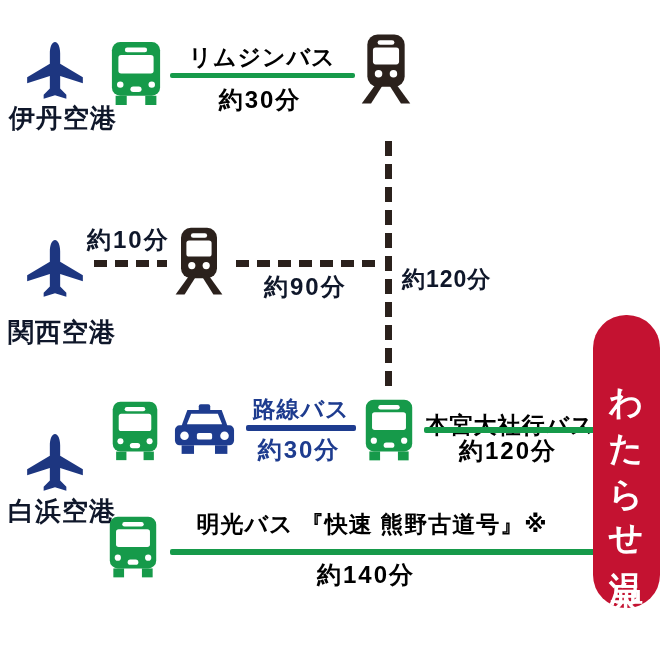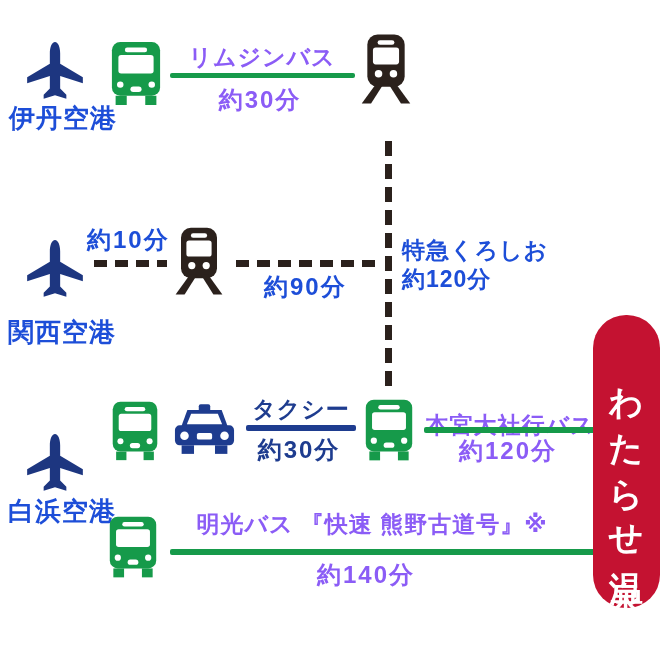--- a/index.html
+++ b/index.html
@@ -3,22 +3,22 @@
 <meta charset="utf-8">
 <style>
   html,body{margin:0;padding:0;background:#ffffff;}
   .canvas{
     position:relative;width:660px;height:650px;overflow:hidden;background:#ffffff;
     font-family:"Liberation Sans","DejaVu Sans",sans-serif;
   }
   .abs{position:absolute;}
   .txt{font-weight:bold;white-space:nowrap;line-height:1.1;}
   .cx{transform:translateX(-50%);}
-  .teal{color:#1d4ed8;}
-  .green{color:#8b5cf6;text-align:center;}
+  .teal{color:#0f172a;}
+  .green{color:#000000;text-align:center;}
   .blue{color:#1e3c8f;}
   .airport-label{font-size:26px;letter-spacing:1px;}
   .route-label{font-size:23px;letter-spacing:1px;}
   .route-time{font-size:24px;letter-spacing:2px;}
   .solid-line{height:5px;border-radius:2px;}
   .line-green{background:#169a4a;}
   .line-blue{background:#1e3c8f;}
   .dash-h{
     height:7px;
     background:repeating-linear-gradient(to right,#2b211c 0 13px,transparent 13px 21px);
@@ -72,21 +72,20 @@
       <rect x="21" y="6" width="18" height="5" rx="2.5" fill="#ffffff"></rect>
       <rect x="16" y="14" width="28" height="18" rx="3" fill="#ffffff"></rect>
       <circle cx="22" cy="42" r="4" fill="#ffffff"></circle>
       <circle cx="38" cy="42" r="4" fill="#ffffff"></circle>
       <path d="M20 52 L28 52 L14 74 L4 74 Z"></path>
       <path d="M40 52 L32 52 L46 74 L56 74 Z"></path>
     </svg>
   </div>
 
   <div class="abs dash-v" style="left:385px;top:141px;height:251px;"></div>
-  <div class="abs txt teal route-label" style="left:402px;top:238px;">特急くろしお</div>
   <div class="abs txt teal route-label" style="left:402px;top:267px;">約120分</div>
 
   <div class="abs" style="left:24px;top:238px;">
     <svg width="62" height="66" viewBox="0 0 60 64" fill="#1d3680">
       <path d="M30 2 C33 2 35 7 35 13 L35 23 L57 36 L57 42 L35 35 L35 47 L41 53 L41 57 L30 53.5 L19 57 L19 53 L25 47 L25 35 L3 42 L3 36 L25 23 L25 13 C25 7 27 2 30 2 Z"></path>
     </svg>
   </div>
   <div class="abs txt teal airport-label" style="left:8px;top:318px;">関西空港</div>
 
   <div class="abs txt teal route-time" style="left:87px;top:227px;">約10分</div>
@@ -134,21 +133,21 @@
       <path d="M18 10 L46 10 L50.5 21 L13.5 21 Z" fill="#ffffff"></path>
       <rect x="1" y="22" width="62" height="21" rx="5"></rect>
       <circle cx="11" cy="33" r="4.5" fill="#ffffff"></circle>
       <circle cx="53" cy="33" r="4.5" fill="#ffffff"></circle>
       <rect x="24" y="30" width="16" height="7" rx="2" fill="#ffffff"></rect>
       <rect x="8" y="43" width="13" height="9"></rect>
       <rect x="43" y="43" width="13" height="9"></rect>
     </svg>
   </div>
 
-  <div class="abs txt blue route-label cx" style="left:301px;top:397px;">タクシー</div>
+  <div class="abs txt blue route-label cx" style="left:301px;top:397px;">路線バス</div>
   <div class="abs solid-line line-blue" style="left:246px;top:425px;width:110px;height:6px;"></div>
   <div class="abs txt blue route-time cx" style="left:299px;top:437px;">約30分</div>
 
   <div class="abs" style="left:364px;top:398px;">
     <svg width="50" height="64" viewBox="0 0 56 68" fill="#169a4a">
       <rect x="2" y="0" width="52" height="58" rx="9"></rect>
       <rect x="16" y="6" width="24" height="5" rx="2.5" fill="#ffffff"></rect>
       <rect x="9" y="14" width="38" height="20" rx="3" fill="#ffffff"></rect>
       <circle cx="11" cy="46" r="3.5" fill="#ffffff"></circle>
       <circle cx="45" cy="46" r="3.5" fill="#ffffff"></circle>

